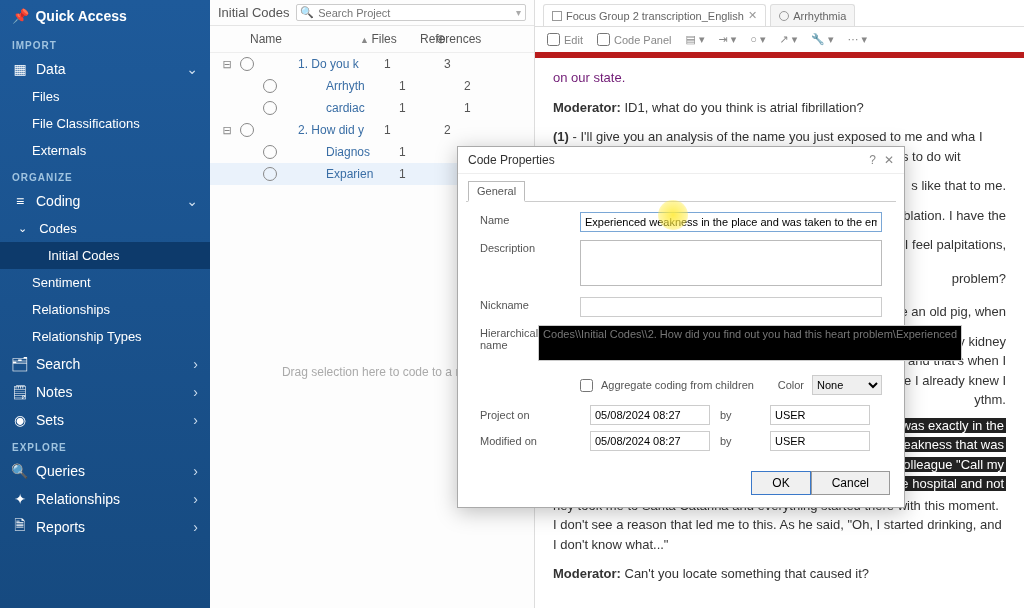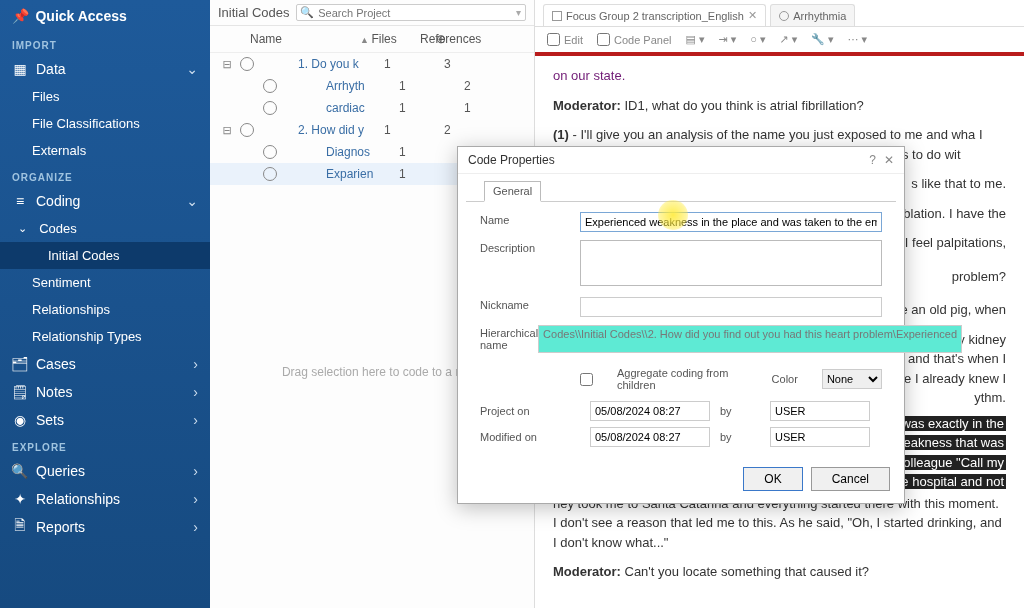--- a/index.html
+++ b/index.html
@@ -34,48 +34,48 @@
     .node-files { width: 60px; color: #555; }
     .node-refs { width: 60px; color: #555; }
     .drag-hint { text-align: center; color: #aaa; font-size: 12px; margin-top: 180px; }
     
     
     .doc-panel { position: absolute; left: 535px; top: 0; right: 0; height: 608px; background: #fff; overflow: hidden; }
     .tabs { display: flex; border-bottom: 1px solid #ddd; padding: 4px 8px 0; gap: 4px; }
     .tab { display: flex; align-items: center; gap: 4px; padding: 4px 8px; border: 1px solid #ddd; border-bottom: none; border-radius: 3px 3px 0 0; background: #f5f5f5; font-size: 11px; color: #666; }
     .tab.active { background: #fff; }
     .tab-close { color: #999; font-size: 11px; cursor: pointer; }
-    .toolbar { display: flex; align-items: center; gap: 14px; padding: 6px 12px; border-bottom: 4px solid #b91c1c; font-size: 11px; color: #888; }
+    .toolbar { display: flex; align-items: center; gap: 14px; padding: 6px 12px; border-bottom: 6px solid #b91c1c; font-size: 11px; color: #888; }
     .toolbar .cb { display:flex; align-items:center; gap:4px; }
     .doc-body { padding: 10px 18px; font-size: 13px; color: #333; line-height: 1.5; overflow-y: auto; height: 540px; }
     .doc-body p { margin-bottom: 10px; }
     .speaker { font-weight: 700; }
     .hl-dark { background: #222; color: #fff; padding: 0 2px; }
     
     
     .dialog { position: absolute; left: 457px; top: 146px; width: 448px; background: #fff; border: 1px solid #aaa; box-shadow: 0 4px 20px rgba(0,0,0,0.25); z-index: 50; }
     .dlg-title { padding: 6px 10px; font-size: 12px; color: #333; border-bottom: 1px solid #eee; display:flex; align-items:center; }
     .dlg-title .spacer { flex:1; }
     .dlg-title .help { color:#888; margin-right:8px; }
     .dlg-title .close { color:#888; cursor:pointer; }
-    .dlg-tabs { padding: 6px 10px 0; margin-left: 16px; }
+    .dlg-tabs { padding: 6px 10px 0; }
     .dlg-tab { display:inline-block; padding: 3px 8px; border: 1px solid #bbb; border-bottom: 2px solid #fff; font-size: 11px; color: #555; position: relative; top: 1px; background:#fff; }
     .dlg-body { padding: 10px 14px; border-top: 1px solid #ccc; margin: 0 8px; }
     .form-row { display: flex; align-items: flex-start; margin-bottom: 8px; }
     .form-row label { width: 100px; font-size: 11px; color: #555; padding-top: 2px; }
     .form-row .field { flex:1; }
     .text-input { width: 100%; border: 1px solid #7aa7d6; padding: 2px 4px; font-size: 11px; height: 20px; }
     .textarea { width: 100%; height: 46px; border: 1px solid #bbb; resize: none; font-size: 11px; }
-    .ro-input { width: 100%; border: 1px solid #ccc; background: #5eead4; padding: 2px 4px; font-size: 11px; color: #777; height: 28px; overflow:hidden; white-space:nowrap; text-overflow:ellipsis; }
+    .ro-input { width: 100%; border: 1px solid #ccc; background: #000000; padding: 2px 4px; font-size: 11px; color: #777; height: 36px; overflow:hidden; white-space:nowrap; text-overflow:ellipsis; }
     .meta-grid { display: grid; grid-template-columns: 100px 120px 40px 100px; gap: 6px 10px; align-items:center; font-size:11px; color:#555; }
     .meta-grid .small-input { border:1px solid #ccc; padding:2px 4px; font-size:11px; height:20px; }
-    .agg-row { display:flex; align-items:center; gap:24px; padding: 6px 0 10px 100px; font-size:11px; color:#555; }
+    .agg-row { display:flex; align-items:center; gap:8px; padding: 6px 0 10px 100px; font-size:11px; color:#555; }
     .agg-row .color-lbl { margin-left:auto; }
     .agg-row select { border:1px solid #ccc; font-size:11px; height:20px; width:70px; }
-    .dlg-buttons { display:flex; justify-content:flex-end; gap:8px; padding: 10px 14px 12px; }
+    .dlg-buttons { display:flex; justify-content:flex-end; padding: 10px 14px 12px; }
     .btn { padding: 4px 20px; font-size: 12px; border: 1px solid #999; background: #f0f0f0; cursor: pointer; }
     .btn.primary { border-color: #3a78c9; }
     
     .yellow-spot { position:absolute; left: 658px; top: 200px; width: 30px; height: 30px; background: radial-gradient(circle, rgba(255,235,59,0.9) 0%, rgba(255,235,59,0.5) 60%, rgba(255,235,59,0) 100%); border-radius: 50%; z-index: 60; pointer-events:none; }
   </style>
 </head>
 <body>
 
 <div class="sidebar">
   <div class="sidebar-quick">
@@ -117,21 +117,21 @@
     </div>
   <div class="sidebar-item child">
       <span>Relationships</span>
     </div>
   <div class="sidebar-item child">
       <span>Relationship Types</span>
     </div>
 
   <div class="sidebar-item">
     <span class="sidebar-icon">🗂</span>
-    <span>Cases</span>
+    <span>Search</span>
     <span class="chev">›</span>
   </div>
   <div class="sidebar-item">
     <span class="sidebar-icon">🗒</span>
     <span>Notes</span>
     <span class="chev">›</span>
   </div>
   <div class="sidebar-item">
     <span class="sidebar-icon">◉</span>
     <span>Sets</span>

